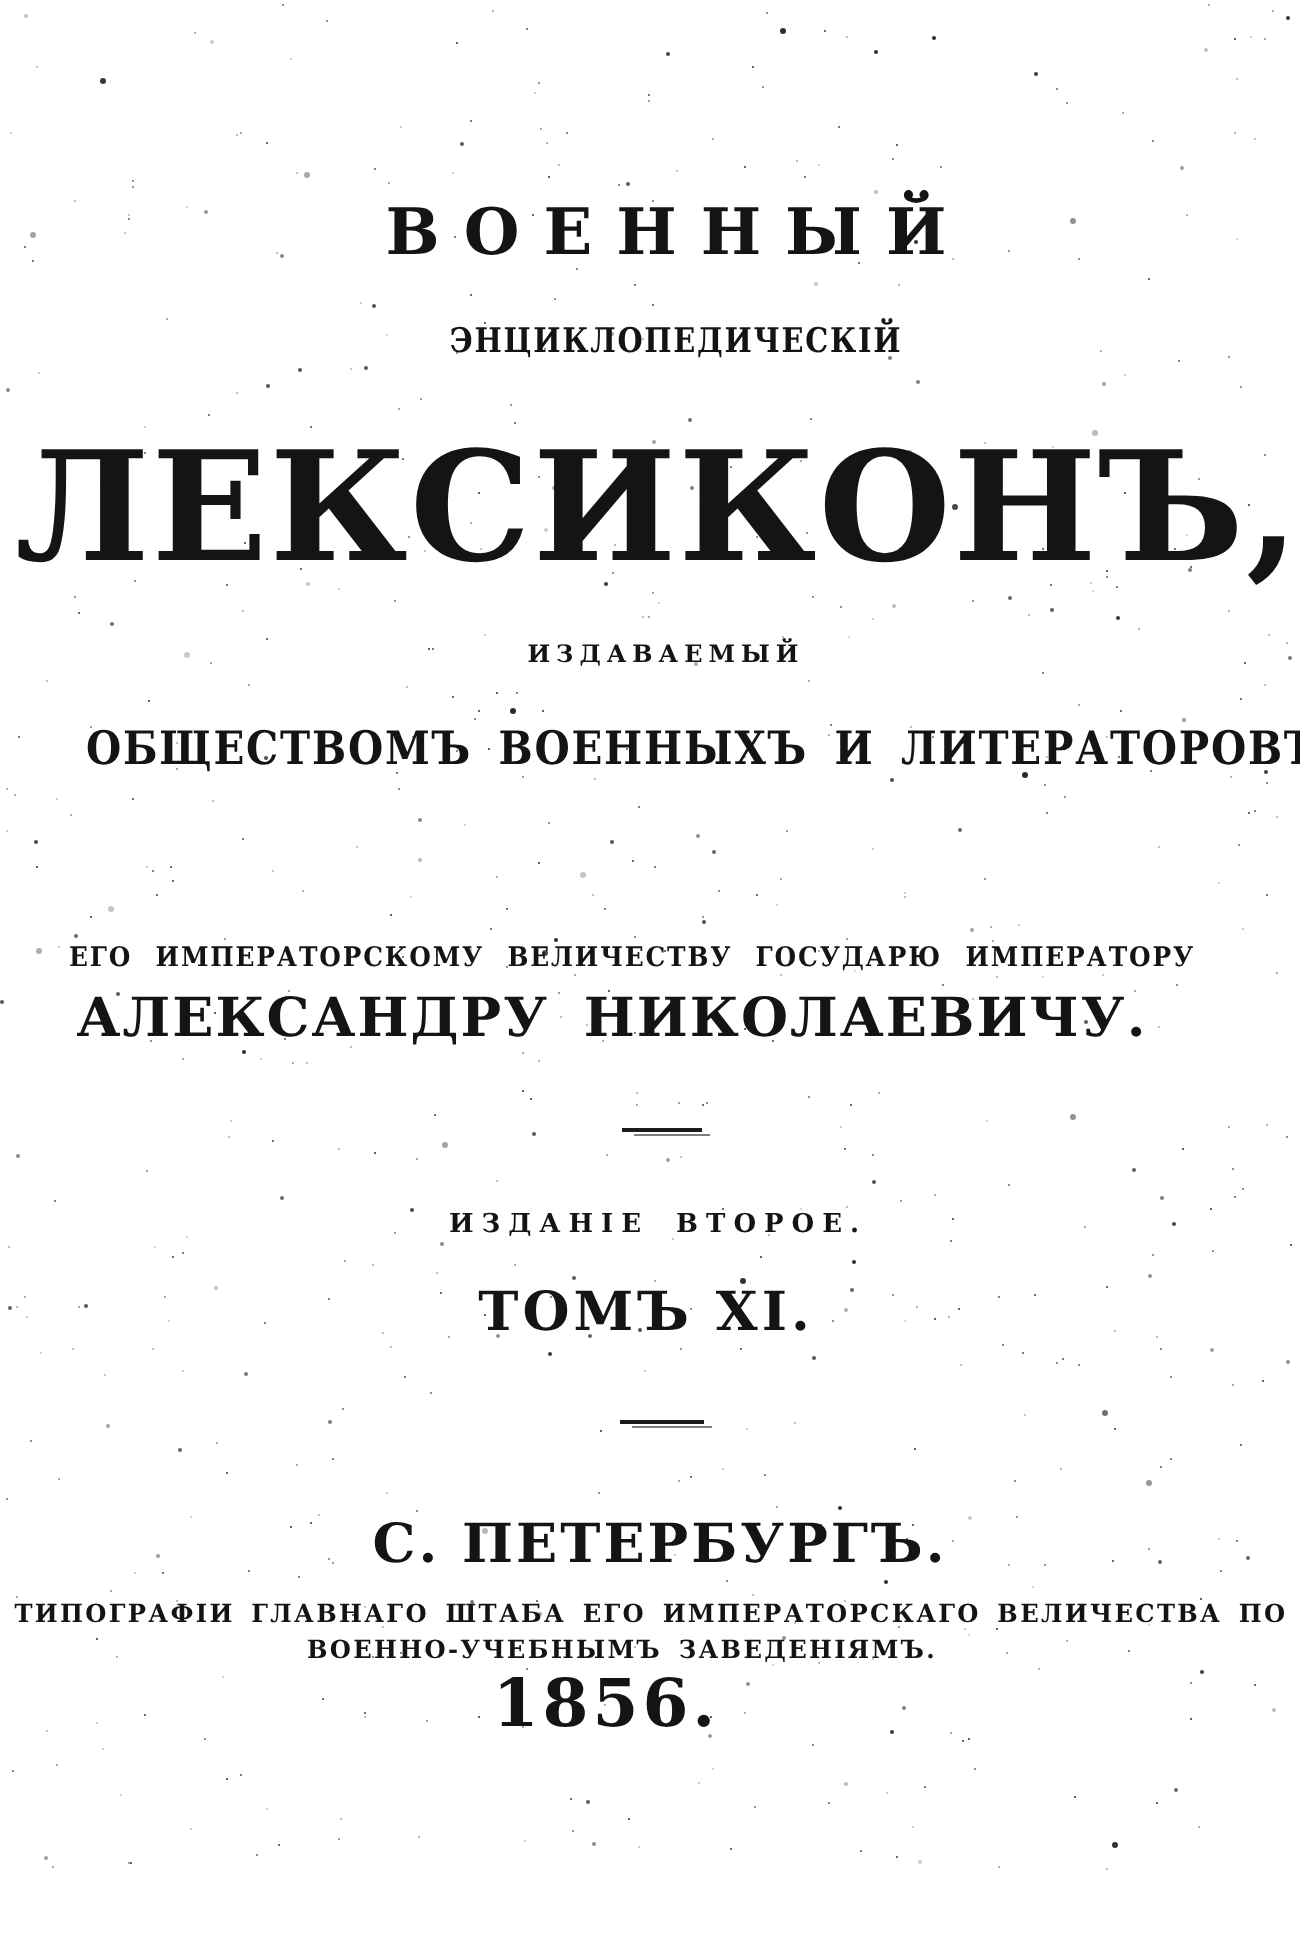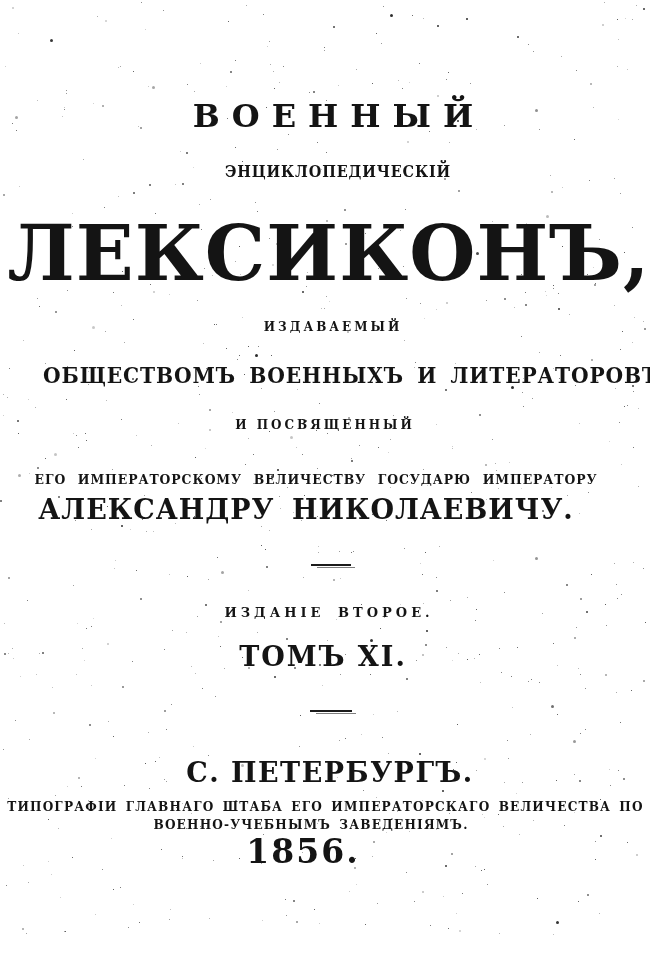--- a/index.html
+++ b/index.html
@@ -805,21 +805,20 @@
       <div class="speck" style="width: 1px; height: 1px; left: 302px; top: 852px; opacity: 0.41;"></div>
       <div class="speck" style="width: 1px; height: 1px; left: 643px; top: 568px; opacity: 0.58;"></div>
     </div>
 
   <div class="line t-voennyy">ВОЕННЫЙ</div>
   <div class="line t-entsik">ЭНЦИКЛОПЕДИЧЕСКІЙ</div>
   <div class="line t-leksikon">ЛЕКСИКОНЪ,</div>
 
   <div class="line t-izdavaemyi">ИЗДАВАЕМЫЙ</div>
   <div class="line t-society">ОБЩЕСТВОМЪ ВОЕННЫХЪ И ЛИТЕРАТОРОВЪ,</div>
-  <div class="line t-posvyash">И ПОСВЯЩЕННЫЙ</div>
 
   <div class="line t-dedication1">ЕГО ИМПЕРАТОРСКОМУ ВЕЛИЧЕСТВУ ГОСУДАРЮ ИМПЕРАТОРУ</div>
   <div class="line t-dedication2">АЛЕКСАНДРУ НИКОЛАЕВИЧУ.</div>
 
   <div class="rule rule-1"></div>
 
   <div class="line t-edition">ИЗДАНІЕ ВТОРОЕ.</div>
   <div class="line t-volume">ТОМЪ XI.</div>
 
   <div class="rule rule-2"></div>

